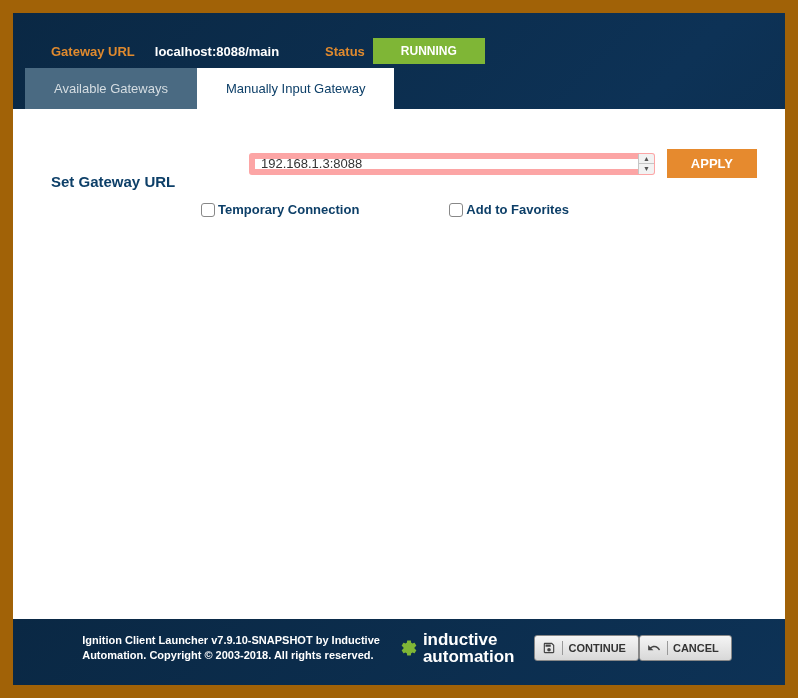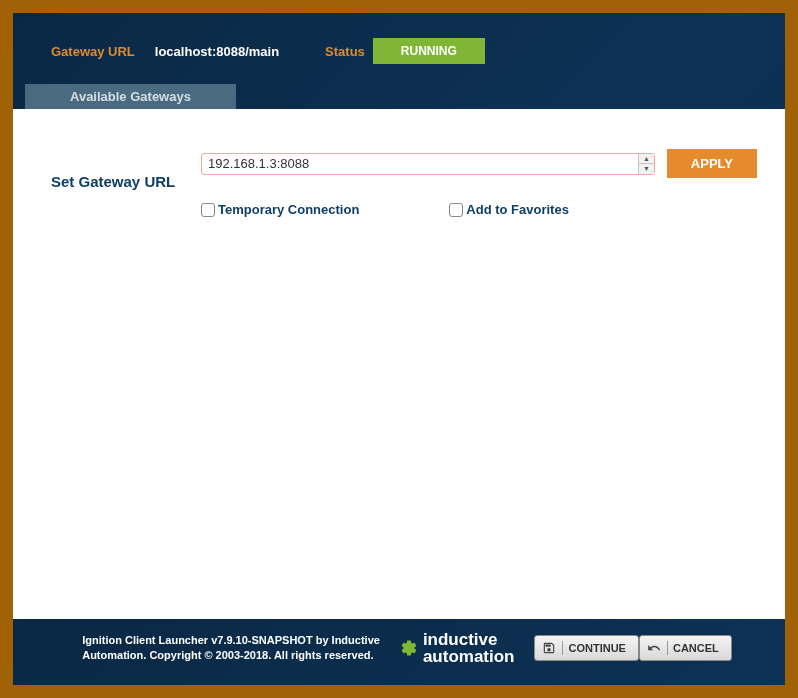--- a/index.html
+++ b/index.html
@@ -56,26 +56,26 @@
       padding: 6px 28px;
       text-align: center;
     }
     .tabs-row {
       display: flex;
       padding-left: 12px;
       height: 25px;
       align-items: flex-end;
     }
     .tab {
-      padding: 5px 45px;
-      font-size: 13px;
-      font-weight: bold;
+      padding: 5px 29px;
+      font-size: 13px;
+      font-weight: normal;
       cursor: pointer;
       border: none;
-      height: 25px;
+      height: 41px;
       display: flex;
       align-items: center;
     }
     .tab-inactive {
       background: #4a6a82;
       color: #d5dde2;
     }
     .tab-active {
       background: #fff;
       color: #0d3f68;
@@ -94,27 +94,28 @@
     .form-label {
       color: #0d3f68;
       font-size: 15px;
       font-weight: bold;
       width: 138px;
       margin-top: 36px;
     }
     .url-input {
       flex: 1;
       height: 22px;
-      border: 1px solid #fca5a5;
+      border: 6px solid #fca5a5;
       border-radius: 3px;
       padding: 0 6px;
       font-size: 13px;
       color: #333;
       background: #fff;
       position: relative;
+      margin-left: 48px;
     }
     .url-input-wrapper {
       flex: 1;
       position: relative;
       display: flex;
     }
     .spinner-buttons {
       position: absolute;
       right: 1px;
       top: 1px;
@@ -239,20 +240,23 @@
     <div class="header-bar">
       <span class="header-label">Gateway URL</span>
       <span class="header-value">localhost:8088/main</span>
       <span class="header-label">Status</span>
       <span class="status-badge">RUNNING</span>
     </div>
 
     <div class="tabs-row">
       <div class="tab tab-inactive">
         <span>Available Gateways</span>
+      </div>
+      <div class="tab tab-active">
+        <span>Manually Input Gateway</span>
       </div>
     </div>
 
     <div class="content-panel">
       <div class="form-row">
         <span class="form-label">Set Gateway URL</span>
         <div class="url-input-wrapper">
           <input type="text" class="url-input" value="192.168.1.3:8088" style="">
           <div class="spinner-buttons">
             <div class="spinner-up">▲</div>

